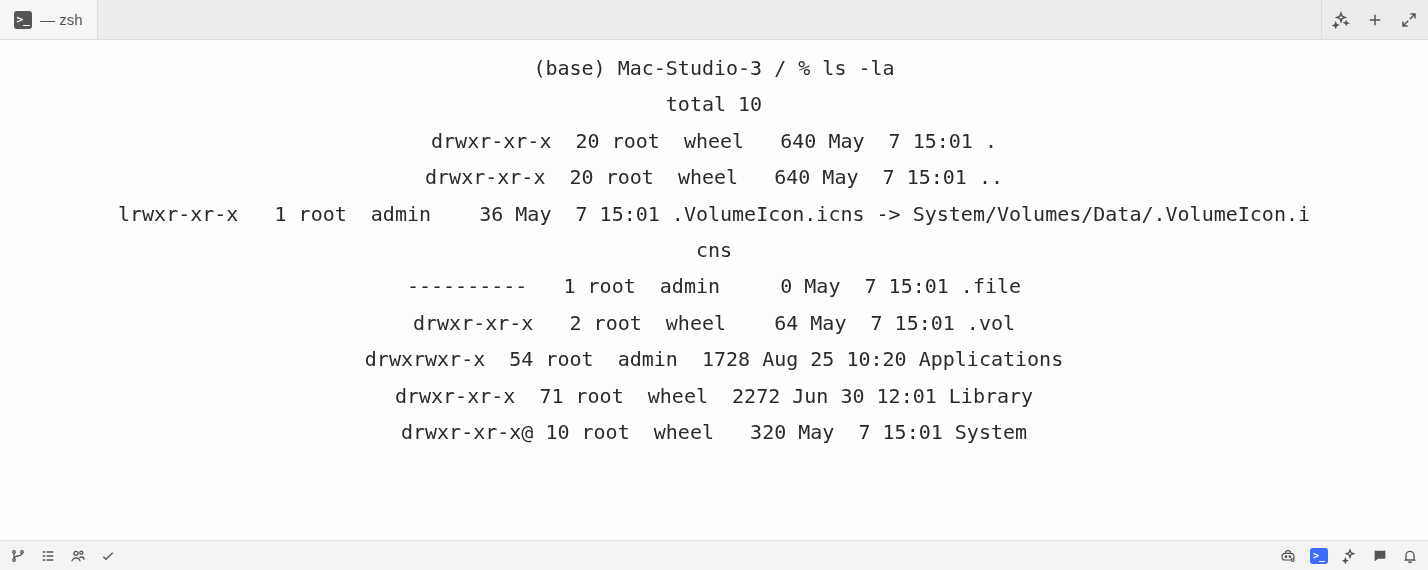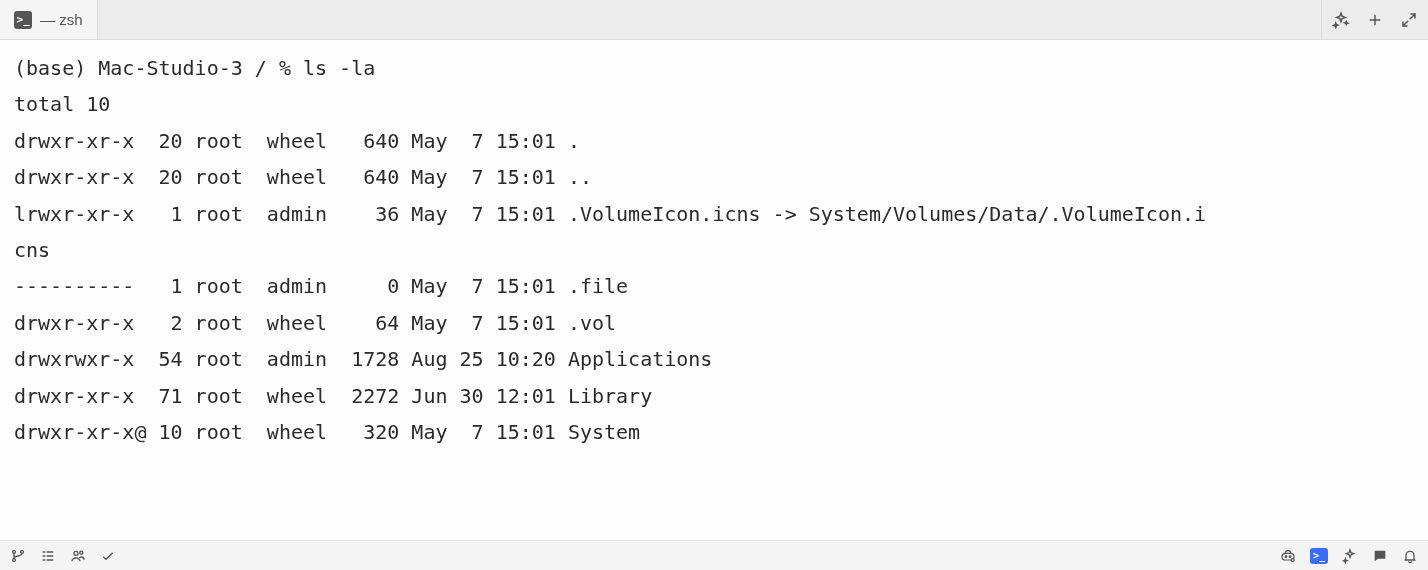--- a/index.html
+++ b/index.html
@@ -55,20 +55,21 @@
     
     .terminal {
       flex: 1;
       padding: 10px 14px 6px 14px;
       white-space: pre;
       font-family: "SF Mono", Menlo, Monaco, Consolas, monospace;
       line-height: 1.82;
       color: #2a2a2a;
       overflow: hidden;
       background: #fdfdfd;
+      text-align: center;
     }
     
     .statusbar {
       height: 30px;
       background: #f4f4f4;
       border-top: 1px solid #e2e2e2;
       display: flex;
       align-items: center;
       padding: 0 10px;
       gap: 14px;

